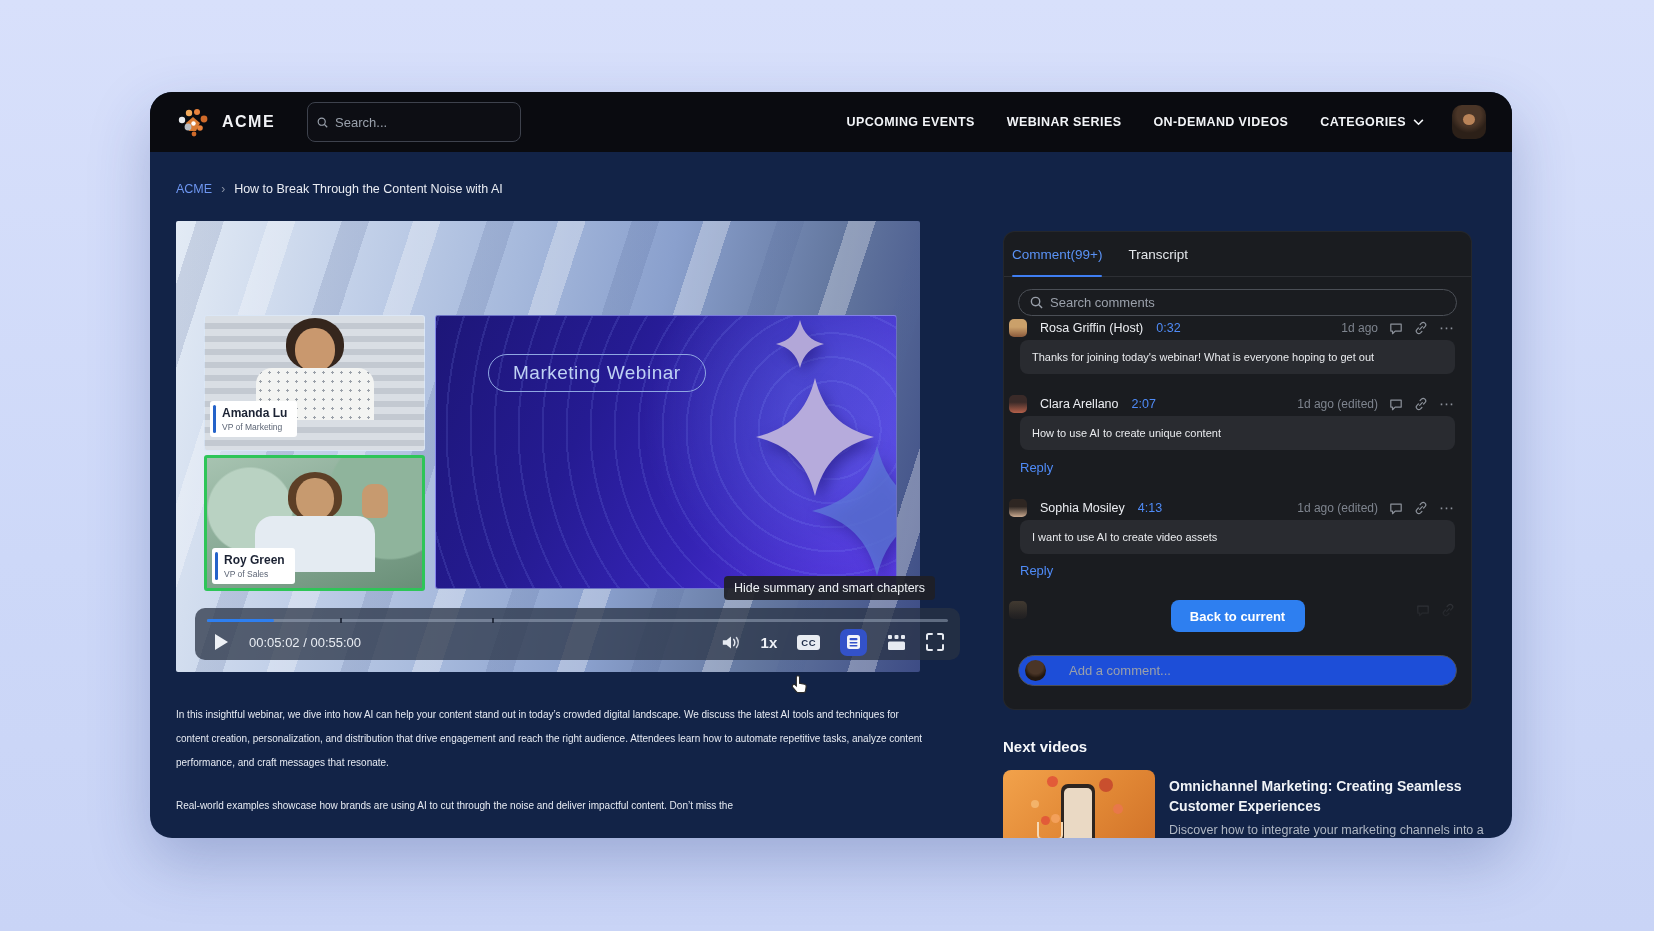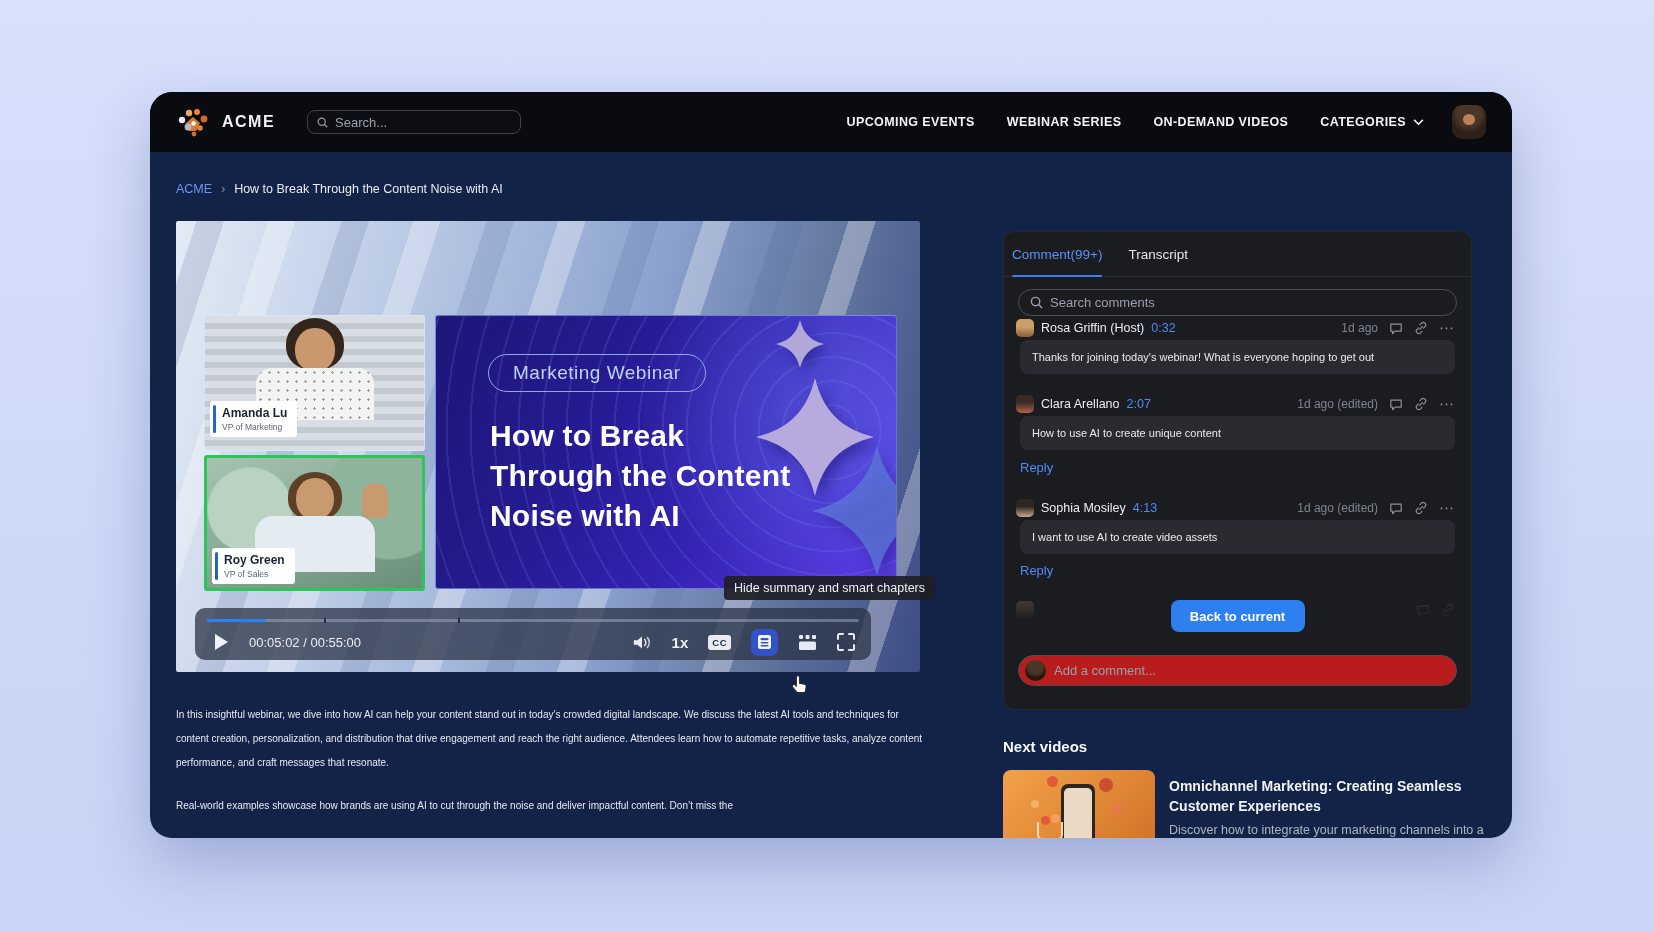--- a/index.html
+++ b/index.html
@@ -11,21 +11,21 @@
   
   .window { position:absolute; left:150px; top:92px; width:1362px; height:746px;
     border-radius:22px; overflow:hidden; background:#122347;
     box-shadow:0 24px 60px rgba(40,60,130,.28); }
 
   
   .navbar { position:absolute; left:0; top:0; width:100%; height:60px; background:#0a0b10;
     display:flex; align-items:center; padding:0 26px; }
   .brand-wrap { display:flex; align-items:center; gap:10px; }
   .brand-text { color:#f2f3f6; font-size:16px; font-weight:700; letter-spacing:1.5px; }
-  .nav-search { margin-left:32px; width:214px; height:24px; border:1px solid #3e424d; border-radius:8px;
+  .nav-search { margin-left:32px; width:214px; height:40px; border:1px solid #3e424d; border-radius:8px;
     display:flex; align-items:center; padding:0 9px; gap:7px; background:#0d0e14; }
   .nav-search input { flex:1; background:transparent; border:none; outline:none; color:#dfe3ea; font-size:13px; font-family:inherit; }
   .nav-search input::placeholder { color:#9aa1ac; }
   .nav-links { margin-left:auto; display:flex; align-items:center; gap:32px; }
   .nav-link { color:#f2f4f7; font-size:12.5px; font-weight:700; letter-spacing:.4px; cursor:pointer; white-space:nowrap; display:flex; align-items:center; gap:7px; }
   .nav-avatar { margin-left:28px; width:34px; height:34px; border-radius:10px; overflow:hidden;
     background:radial-gradient(circle at 50% 28%, #4a3527 0 40%, #2c2018 62%), linear-gradient(180deg,#3a2b20 45%, #d97a35 46%); cursor:pointer; position:relative;}
   .nav-avatar::after{content:"";position:absolute;left:11px;top:9px;width:12px;height:11px;border-radius:50%;background:#b98358;}
 
   
@@ -69,21 +69,21 @@
   .slide-contours { position:absolute; inset:0;
     background:repeating-radial-gradient(circle at 86% 42%, rgba(140,160,255,.14) 0 2px, transparent 2px 24px); }
   .slide-badge { position:absolute; left:52px; top:38px; border:1.5px solid #8fa7e2; color:#bfd2f4;
     border-radius:999px; padding:7px 24px; font-size:19px; letter-spacing:.5px; }
   .slide-title { position:absolute; left:54px; top:100px; color:#ffffff; font-size:30px; font-weight:700; line-height:1.33; letter-spacing:.2px; }
   .star { position:absolute; filter:drop-shadow(5px 7px 7px rgba(25,16,110,.5)); }
 
   .tooltip { position:absolute; right:-15px; top:355px; background:rgba(30,32,38,.92); color:#eef1f5;
     font-size:12.5px; padding:5px 10px; border-radius:4px; white-space:nowrap; }
 
-  .controls { position:absolute; left:19px; bottom:12px; width:676px; height:52px; border-radius:10px;
+  .controls { position:absolute; left:19px; bottom:12px; width:765px; height:52px; border-radius:10px;
     background:rgba(40,50,68,.74); }
   .progress { position:absolute; left:12px; right:12px; top:11px; height:3px; border-radius:2px; background:rgba(170,185,205,.45); cursor:pointer; }
   .progress-fill { position:absolute; left:0; top:0; bottom:0; border-radius:2px; background:#2e7ff0; }
   .chapter-marker { position:absolute; top:-1px; width:2px; height:5px; background:rgba(20,28,44,.8); }
   .ctl-row { position:absolute; left:0; right:0; top:16px; bottom:0; display:flex; align-items:center; padding:0 16px; gap:14px; }
   .play-btn { width:22px; height:22px; cursor:pointer; display:flex; align-items:center; }
   .play-tri { width:0; height:0; border-left:13px solid #eef1f6; border-top:8px solid transparent; border-bottom:8px solid transparent; margin-left:4px; }
   .time-text { color:#e9edf3; font-size:13px; margin-left:2px; }
   .ctl-right { margin-left:auto; display:flex; align-items:center; gap:20px; }
   .speed { color:#eef1f6; font-size:15px; font-weight:700; cursor:pointer; }
@@ -104,42 +104,42 @@
     display:flex; align-items:center; padding:0 8px; gap:26px; }
   .tab { font-size:13.5px; cursor:pointer; height:100%; display:flex; align-items:center; position:relative; }
   .tab-active { color:#5a92f5; }
   .tab-active::after { content:""; position:absolute; left:0; right:0; bottom:-1px; height:2.5px; background:#3f7ef2; border-radius:2px; }
   .tab-idle { color:#e3e6ea; }
   .panel-search { position:absolute; left:14px; right:14px; top:57px; height:27px; border:1px solid #4b4f56;
     border-radius:15px; display:flex; align-items:center; gap:7px; padding:0 11px; }
   .panel-search input { flex:1; background:transparent; border:none; outline:none; color:#dfe3ea; font-size:13px; font-family:inherit; }
   .panel-search input::placeholder { color:#9aa0aa; }
 
-  .c-row-hd { position:absolute; left:12px; right:16px; height:20px; display:flex; align-items:center; gap:7px;text-align:center; }
+  .c-row-hd { position:absolute; left:5px; right:16px; height:20px; display:flex; align-items:center; gap:13px;text-align:center; }
   .c-avatar { width:18px; height:18px; border-radius:5px; flex:0 0 auto; }
   .av-rosa  { background:linear-gradient(180deg,#caa06a 0 45%,#8a5a3c 100%); }
   .av-clara { background:linear-gradient(180deg,#3a2a28 0 40%,#b4604a 100%); }
   .av-sophia{ background:linear-gradient(180deg,#2e2622 0 42%,#c9a98f 100%); }
   .c-author { color:#eceef2; font-size:12.5px; white-space:nowrap; }
   .c-time { color:#4f8bf7; font-size:12.5px; cursor:pointer; }
   .c-right { margin-left:auto; display:flex; align-items:center; gap:11px; }
   .c-age { color:#7e848e; font-size:12px; white-space:nowrap; }
   .c-ico { color:#8b9099; cursor:pointer; display:flex; align-items:center; }
   .c-more { color:#8b9099; font-size:15px; letter-spacing:1px; cursor:pointer; line-height:10px; }
   .c-bubble { position:absolute; left:16px; right:16px; height:34px; background:#292b30; border-radius:8px;
     color:#e9ebee; font-size:11px; display:flex; align-items:center; padding:0 12px; white-space:nowrap; overflow:hidden; }
   .c-reply { position:absolute; left:16px; color:#4f8bf7; font-size:13px; cursor:pointer; }
   .fade { position:absolute; left:0; right:0; top:345px; height:75px;
     background:linear-gradient(180deg, rgba(26,28,32,0) 0%, rgba(26,28,32,.88) 55%, #1a1c20 100%); pointer-events:none; }
   .partial-row { opacity:.45; }
   .back-btn { position:absolute; left:50%; transform:translateX(-50%); top:368px; width:134px; height:32px;
     background:#2e7ff0; border:none; border-radius:8px; color:#fff; font-size:13px; font-weight:700;
     font-family:inherit; cursor:pointer; z-index:3; }
   .add-comment { position:absolute; left:14px; right:14px; top:423px; height:31px; border:1px solid #4b4f56;
-    border-radius:16px; display:flex; align-items:center; gap:8px; padding:0 6px; background:#b91c1c; z-index:4; }
+    border-radius:16px; display:flex; align-items:center; gap:23px; padding:0 6px; background:#1d4ed8; z-index:4; }
   .ac-avatar { width:21px; height:21px; border-radius:50%;
     background:radial-gradient(circle at 50% 30%, #4a3527 0 42%, #24180f 64%), linear-gradient(180deg,#2a1e16 50%, #6b7a6d 51%); }
   .add-comment input { flex:1; background:transparent; border:none; outline:none; color:#dfe3ea; font-size:13px; font-family:inherit; }
   .add-comment input::placeholder { color:#9aa0aa; }
 
   
   .next-h { position:absolute; left:853px; top:646px; color:#f5f7fa; font-size:15px; font-weight:700; }
   .nv-thumb { position:absolute; left:853px; top:678px; width:152px; height:92px; border-radius:8px; overflow:hidden;
     background:linear-gradient(135deg,#f2a24b 0%,#e08634 55%,#cf6f27 100%); cursor:pointer; }
   .nv-phone { position:absolute; left:58px; top:14px; width:34px; height:66px; border-radius:7px; background:#2e2520; }
@@ -230,21 +230,20 @@
           <svg class="star" style="right:72px; top:4px;" width="48" height="48" viewBox="0 0 100 100">
             <path d="M50 0 C57 28 72 43 100 50 C72 57 57 72 50 100 C43 72 28 57 0 50 C28 43 43 28 50 0 Z" fill="#b2a7d8"></path>
           </svg>
           <svg class="star" style="right:22px; top:62px;" width="118" height="118" viewBox="0 0 100 100">
             <path d="M50 0 C57 28 72 43 100 50 C72 57 57 72 50 100 C43 72 28 57 0 50 C28 43 43 28 50 0 Z" fill="#b6abdc"></path>
           </svg>
           <svg class="star" style="right:-46px; top:130px;" width="130" height="130" viewBox="0 0 100 100">
             <path d="M50 0 C57 28 72 43 100 50 C72 57 57 72 50 100 C43 72 28 57 0 50 C28 43 43 28 50 0 Z" fill="#5d7ad8" opacity=".75"></path>
           </svg>
           <div class="slide-badge">Marketing Webinar</div>
-          <div class="slide-title">How to Break<br>Through the Content<br>Noise with AI</div>
         </div>
       </div>
 
       <div class="tooltip">Hide summary and  smart chapters</div>
 
       <div class="controls">
         <div class="progress">
           <div class="progress-fill" style="width: 9%;"></div>
           <div class="chapter-marker" style="left:18%;"></div>
           <div class="chapter-marker" style="left:38.5%;"></div>

